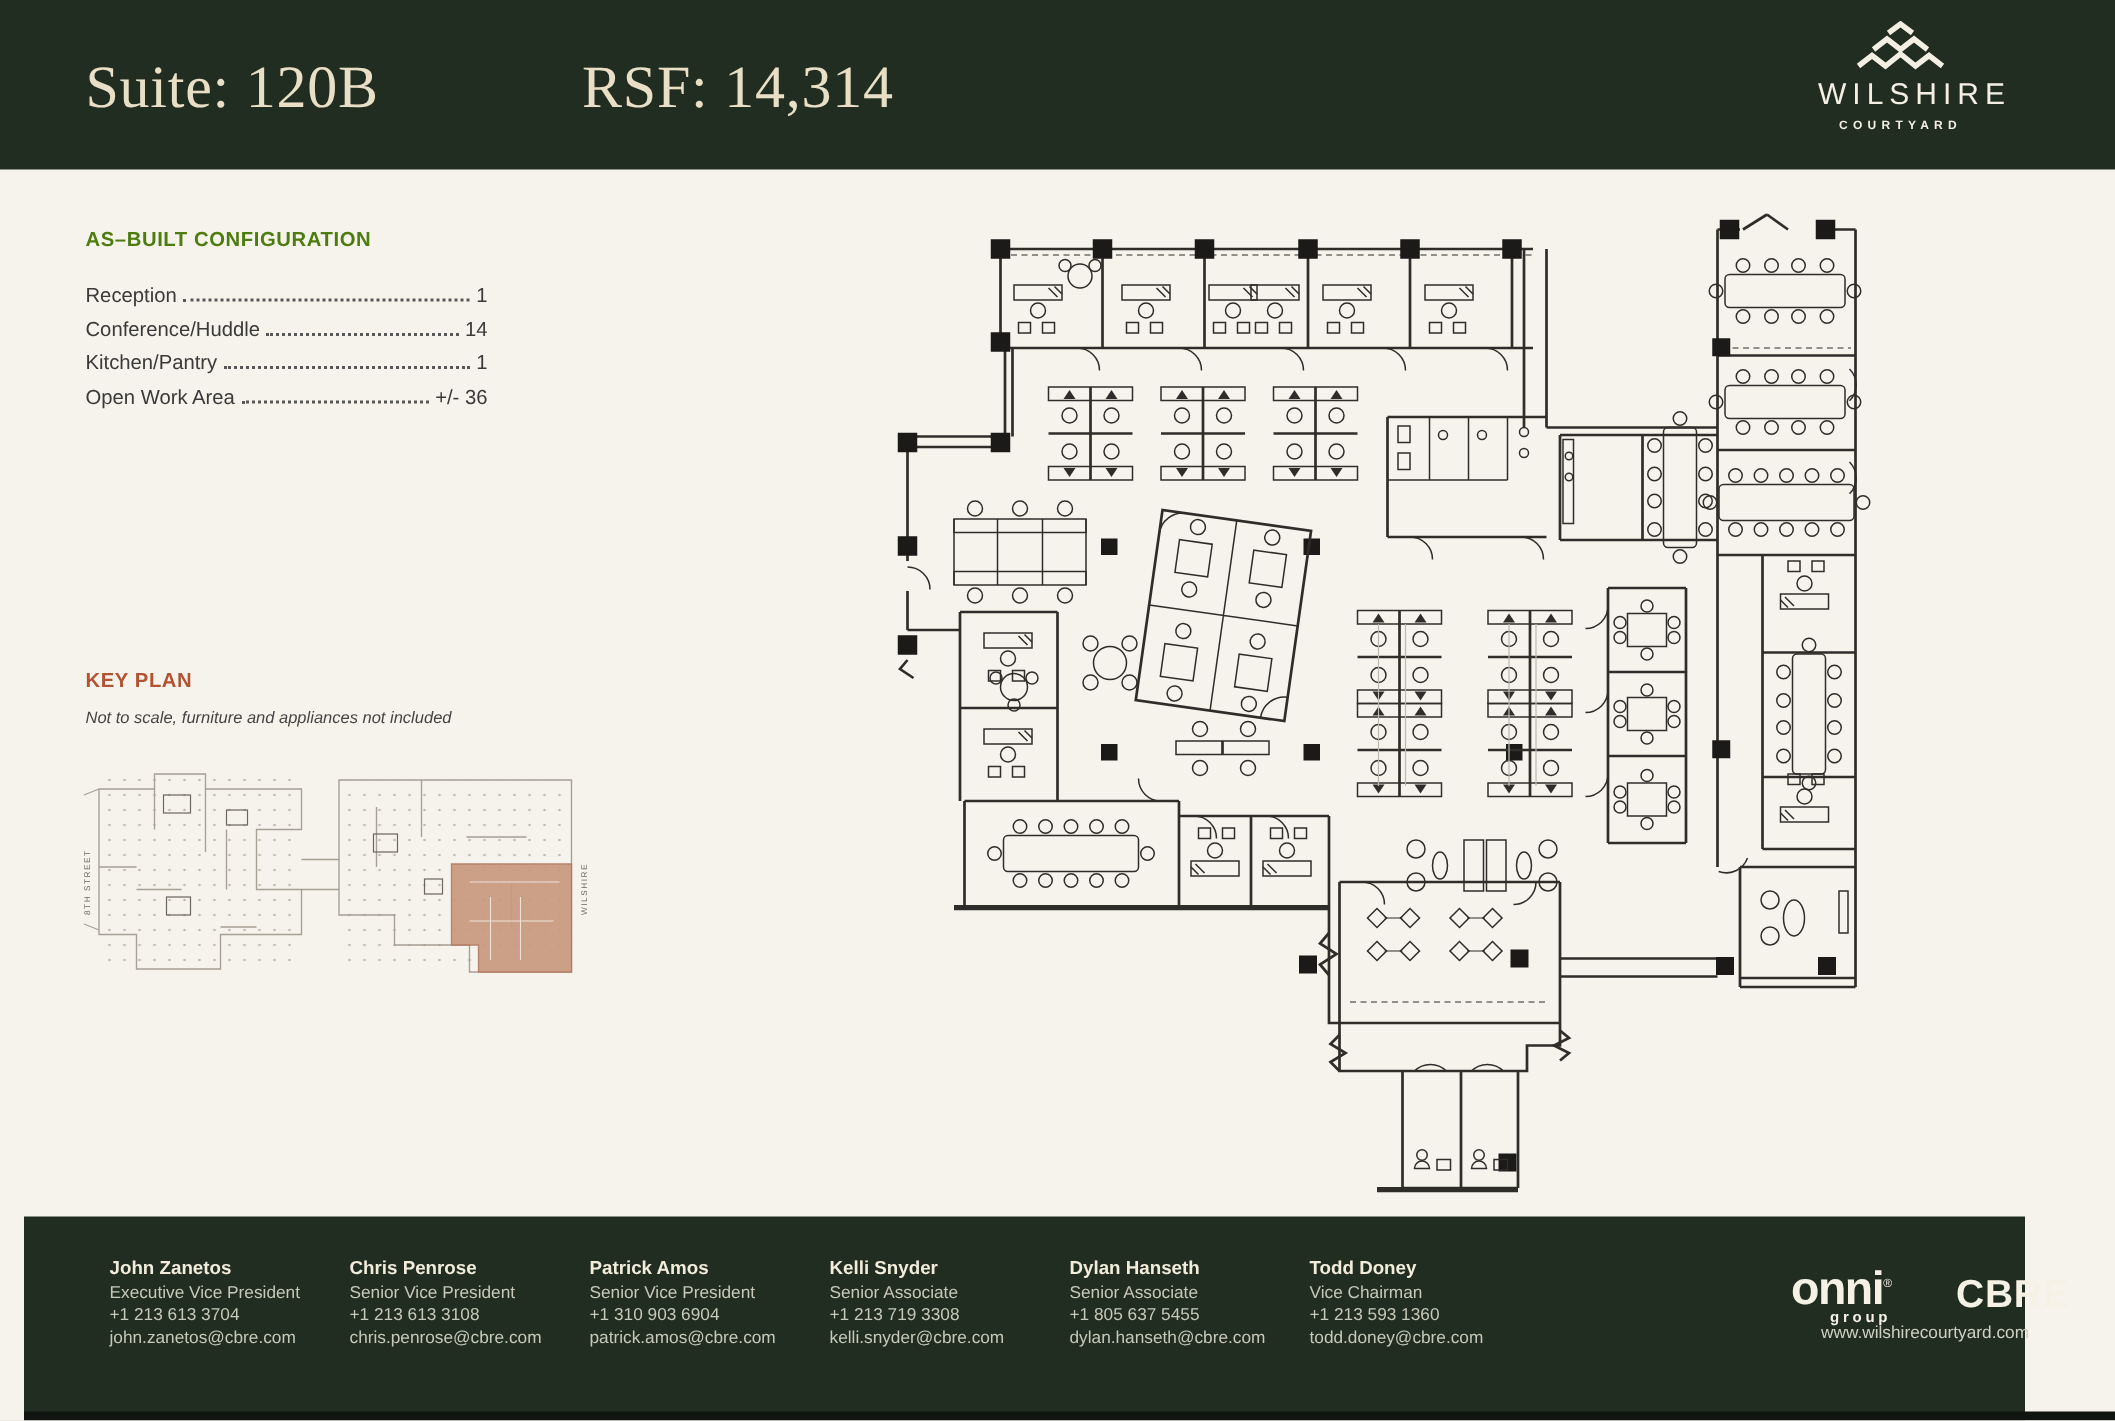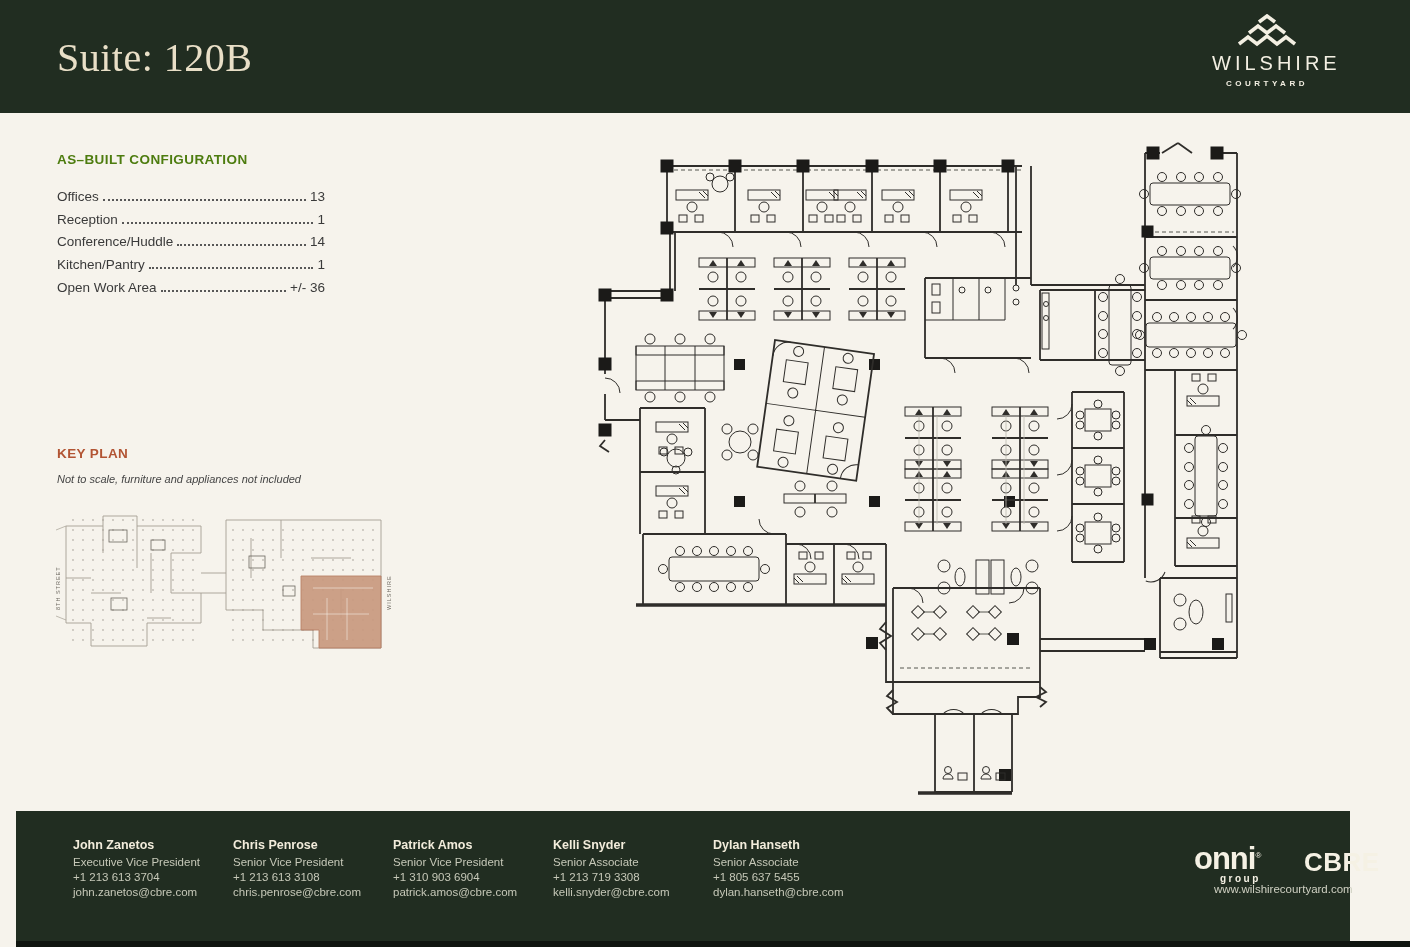--- a/index.html
+++ b/index.html
@@ -58,40 +58,36 @@
   .cbre  { position:absolute; left:110px; top:8px; font-size:26px; font-weight:800; letter-spacing:0.5px; }
   .website { position:absolute; left:1198px; top:72px; font-size:11.5px; color:#cfd0c2; }
 </style>
 </head>
 <body>
 
 <div class="page">
 
   <div class="header">
     <div class="suite-title">Suite: 120B</div>
+    <div class="rsf-title">RSF: 14,314</div>
     <div class="brand">
       <svg width="64" height="34" viewBox="0 0 64 34">
         <g stroke="#f3efe2" stroke-width="3.6" fill="none">
           <path d="M24,8 L32,2 L40,8"></path>
           <path d="M14,19 L23,12 L32,19 L41,12 L50,19"></path>
           <path d="M4,30 L13,23 L22,30 L32,22 L42,30 L51,23 L60,30"></path>
         </g>
       </svg>
       <div class="brand-name">WILSHIRE</div>
       <div class="brand-sub">COURTYARD</div>
     </div>
   </div>
 
   <div class="asbuilt">
     <div class="asbuilt-title">AS–BUILT CONFIGURATION</div>
-    <div class="ab-row">
-      <span class="ab-label">Offices</span>
-      <span class="ab-dots"></span>
-      <span class="ab-value">13</span>
-    </div>
     <div class="ab-row">
       <span class="ab-label">Reception</span>
       <span class="ab-dots"></span>
       <span class="ab-value">1</span>
     </div>
     <div class="ab-row">
       <span class="ab-label">Conference/Huddle</span>
       <span class="ab-dots"></span>
       <span class="ab-value">14</span>
     </div>
@@ -448,20 +444,26 @@
       <div class="c-line">Senior Associate</div>
       <div class="c-line">+1 213 719 3308</div>
       <div class="c-line">kelli.snyder@cbre.com</div>
     </div>
     <div class="contact" style="left:697px">
       <div class="c-name">Dylan Hanseth</div>
       <div class="c-line">Senior Associate</div>
       <div class="c-line">+1 805 637 5455</div>
       <div class="c-line">dylan.hanseth@cbre.com</div>
     </div>
+    <div class="contact" style="left:857px">
+      <div class="c-name">Todd Doney</div>
+      <div class="c-line">Vice Chairman</div>
+      <div class="c-line">+1 213 593 1360</div>
+      <div class="c-line">todd.doney@cbre.com</div>
+    </div>
 
     <div class="logos">
       <div class="onni"><span>onni</span><sup>®</sup></div>
       <div class="onni-sub">group</div>
       <div class="cbre">CBRE</div>
     </div>
     <div class="website">www.wilshirecourtyard.com</div>
     <div class="footer-strip"></div>
   </div>
 

